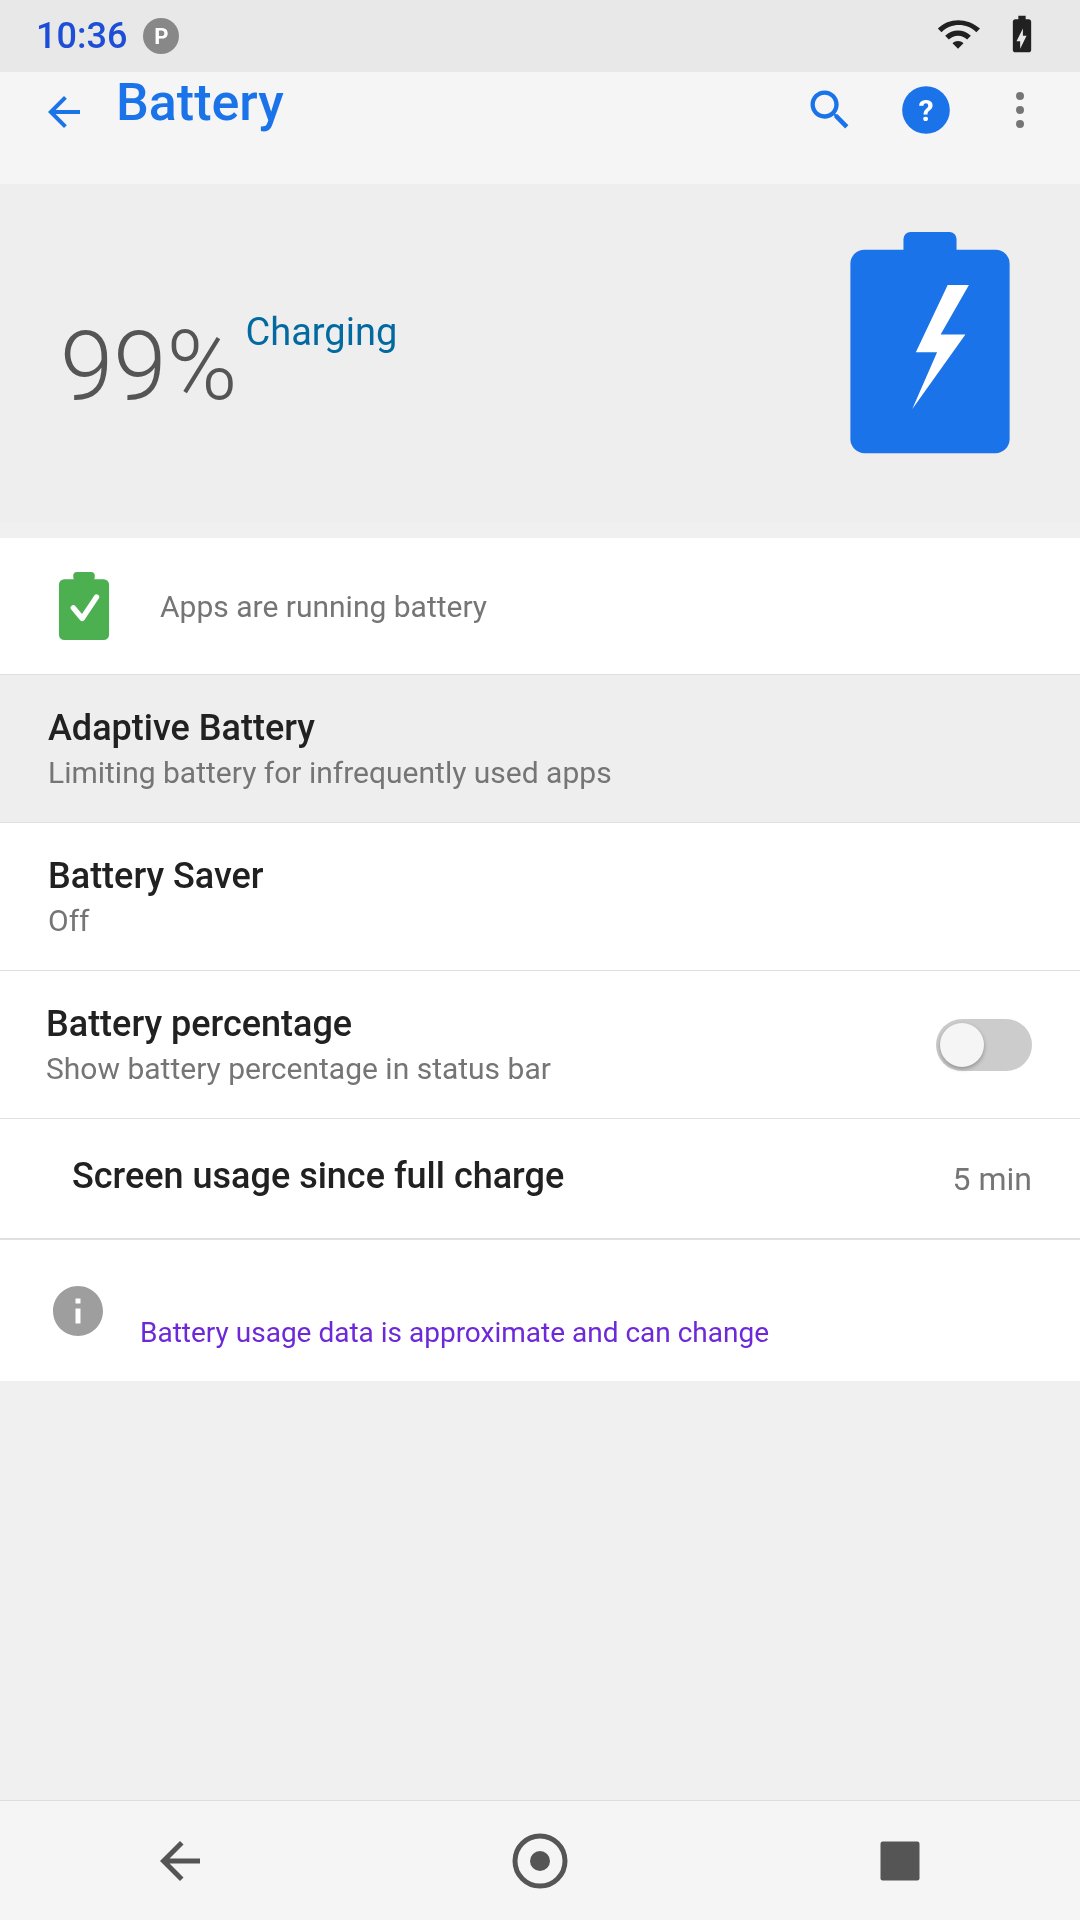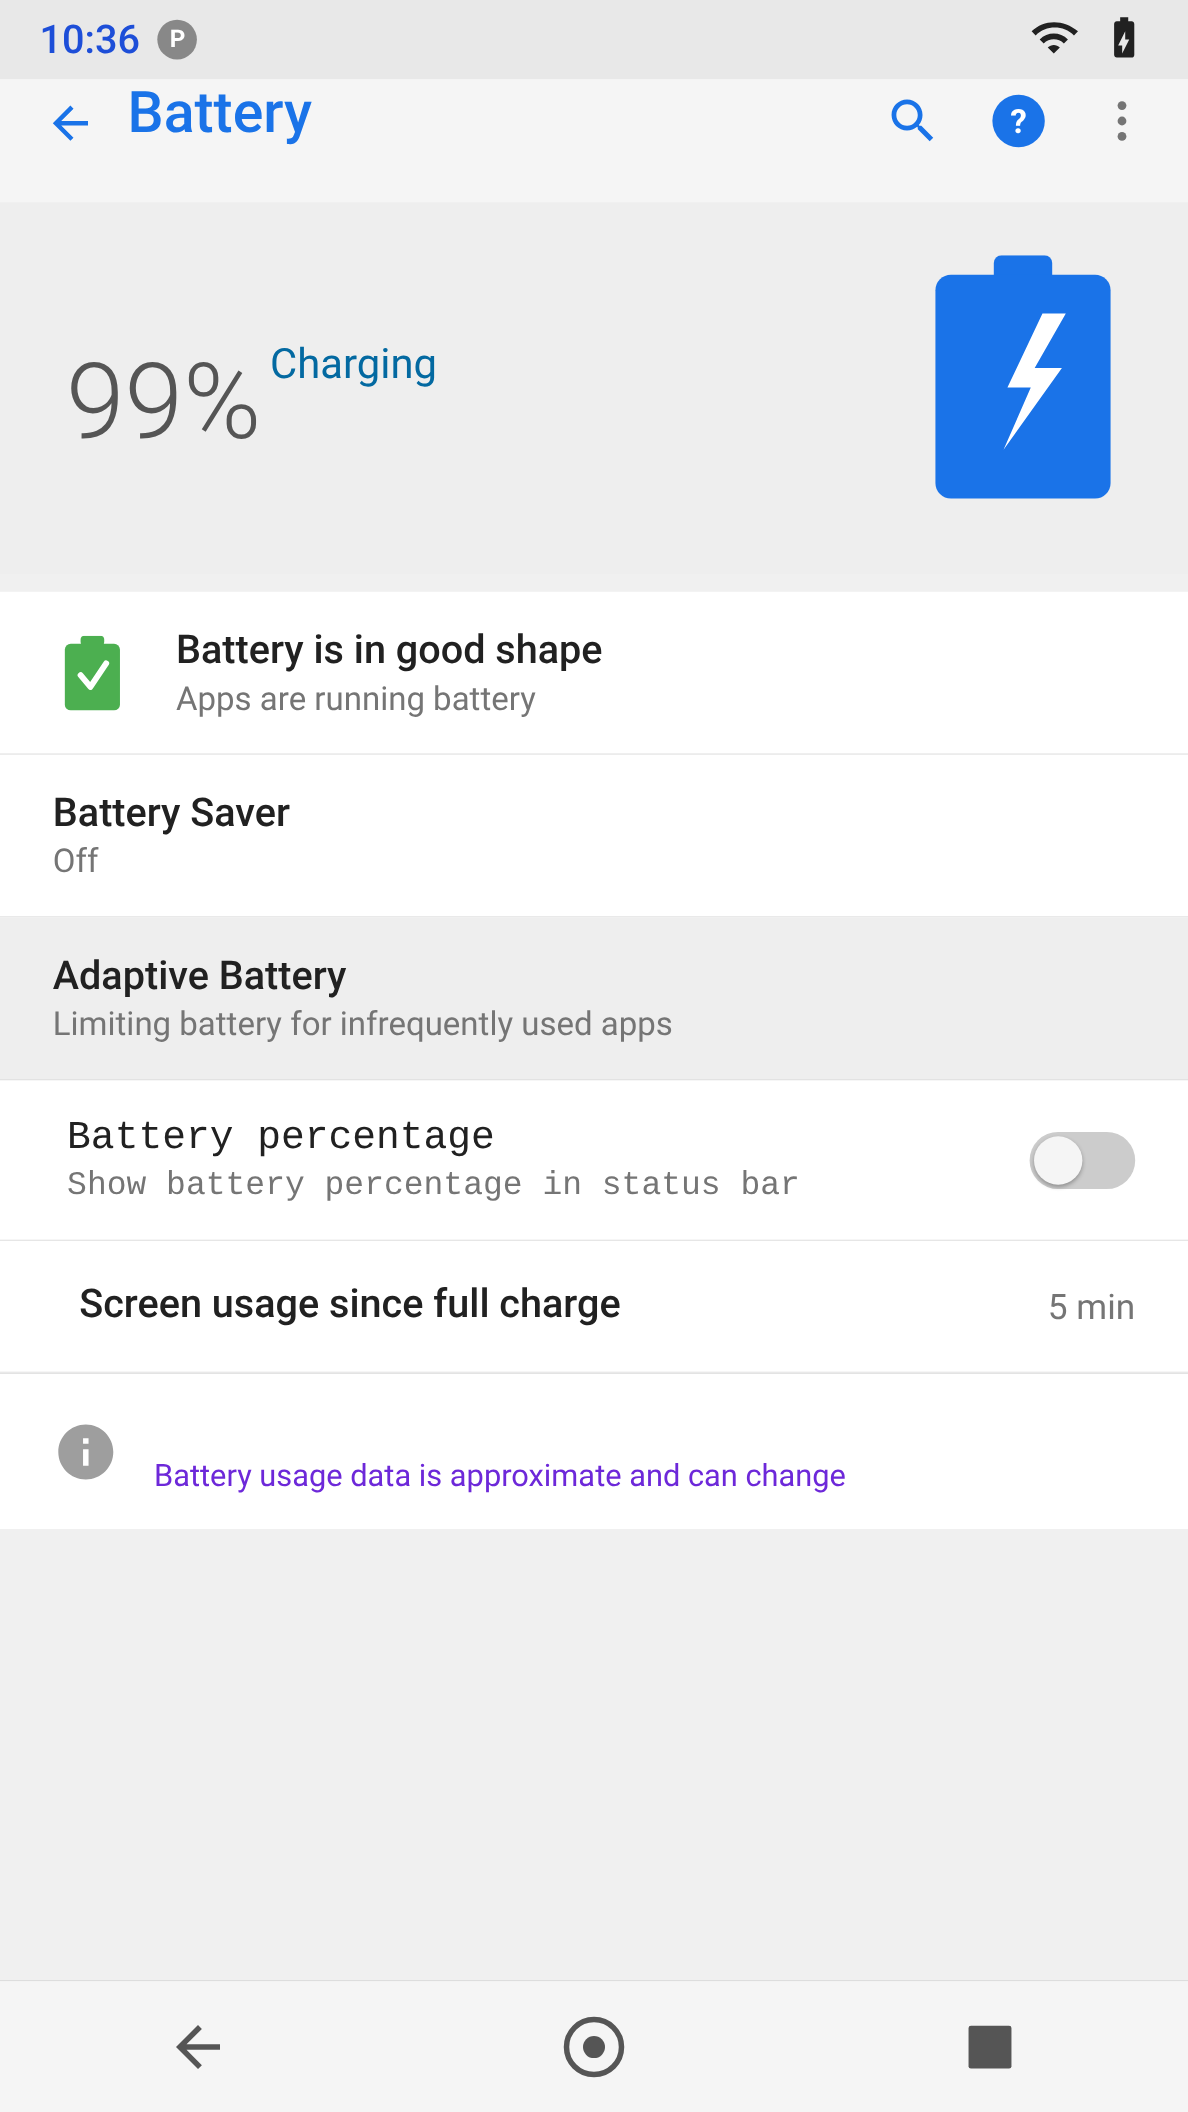--- a/index.html
+++ b/index.html
@@ -331,40 +331,39 @@
 
   <div class="settings-item">
     <div class="settings-item-icon">
       <svg width="58" height="68" viewBox="0 0 32 38">
         <rect x="10" y="0" width="12" height="5" rx="2" fill="#4caf50"></rect>
         <rect x="2" y="4" width="28" height="34" rx="3" fill="#4caf50"></rect>
         <polyline points="10,20 15,26 23,14" stroke="white" stroke-width="3" fill="none" stroke-linecap="round" stroke-linejoin="round"></polyline>
       </svg>
     </div>
     <div class="settings-item-text">
-      <div class="settings-item-title">Battery is in good shape</div>
       <div class="settings-item-subtitle">Apps are running battery</div>
+    </div>
+  </div>
+
+  <div class="settings-item highlighted" style="padding-left: 48px;">
+    <div class="settings-item-text">
+      <div class="settings-item-title">Adaptive Battery</div>
+      <div class="settings-item-subtitle">Limiting battery for infrequently used apps</div>
     </div>
   </div>
 
   <div class="settings-item" style="padding-left: 48px;">
     <div class="settings-item-text">
       <div class="settings-item-title">Battery Saver</div>
       <div class="settings-item-subtitle">Off</div>
     </div>
   </div>
 
-  <div class="settings-item highlighted" style="padding-left: 48px;">
-    <div class="settings-item-text">
-      <div class="settings-item-title">Adaptive Battery</div>
-      <div class="settings-item-subtitle">Limiting battery for infrequently used apps</div>
-    </div>
-  </div>
-
-  <div class="settings-item" style="padding-left: 61px; font-family: Liberation Mono, monospace;">
+  <div class="settings-item" style="padding-left: 46px;">
     <div class="settings-item-text">
       <div class="settings-item-title">Battery percentage</div>
       <div class="settings-item-subtitle">Show battery percentage in status bar</div>
     </div>
     <div class="toggle off"></div>
   </div>
 
 
   <div class="settings-item" style="padding-left: 72px;">
     <div class="settings-item-text">

